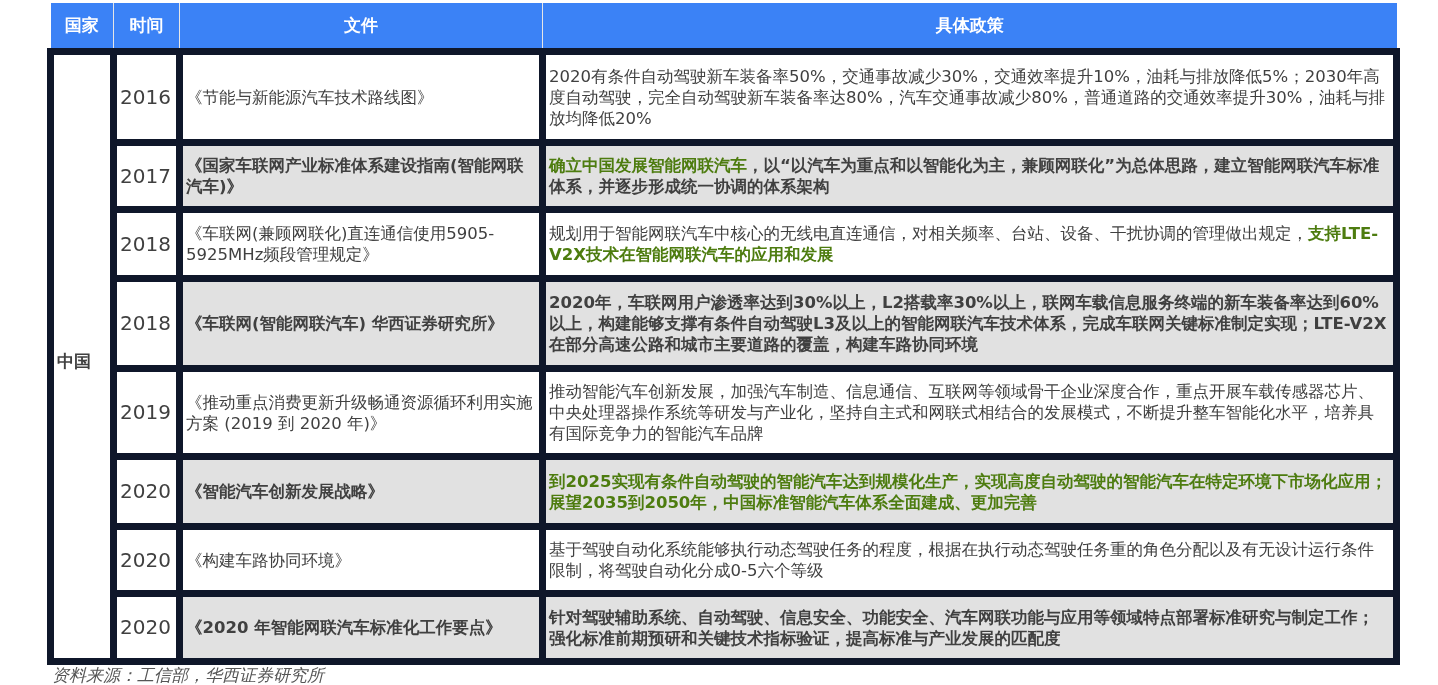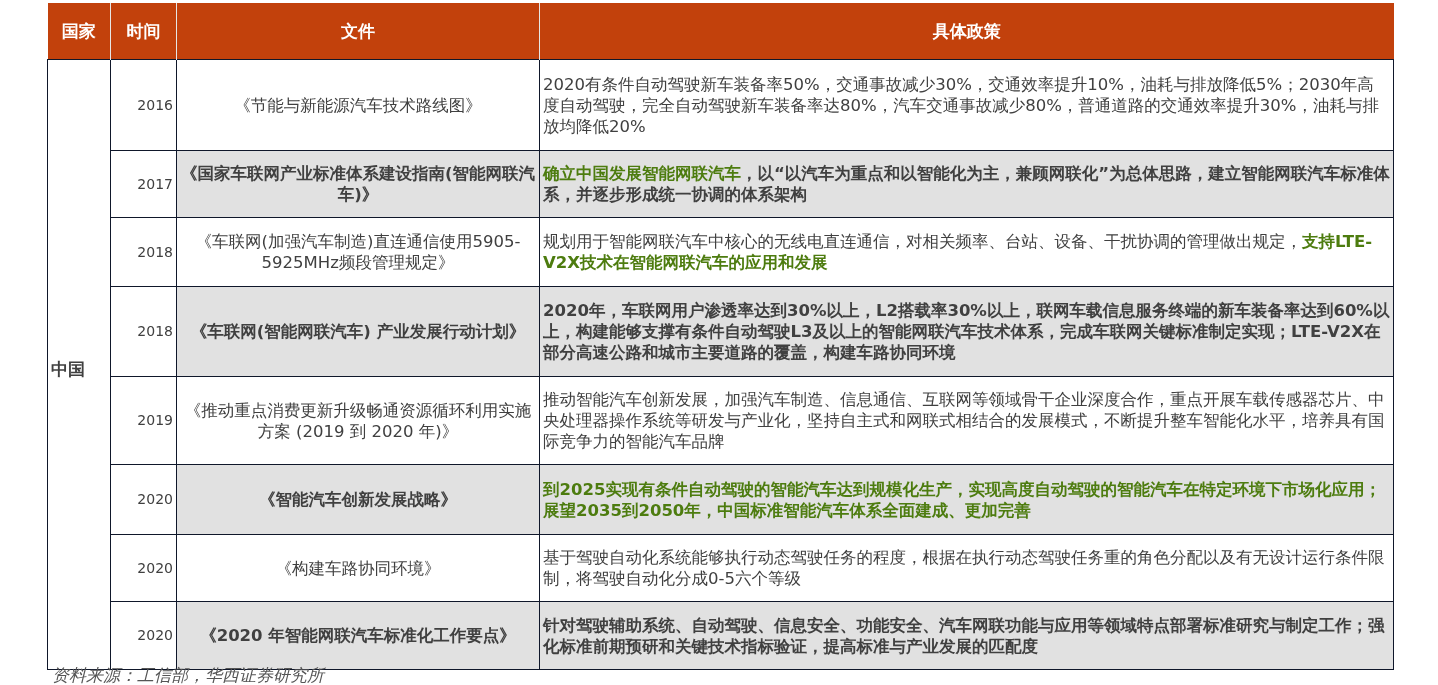--- a/index.html
+++ b/index.html
@@ -1,25 +1,25 @@
 <!DOCTYPE html>
 <html><head>
 <meta charset="utf-8">
 <style>
   html, body { margin: 0; padding: 0; background: #ffffff; }
   body { width: 1438px; height: 685px; position: relative; overflow: hidden;
          font-family: "DejaVu Sans", "Liberation Sans", sans-serif; color: #404040; }
   .tbl { position: absolute; left: 47px; top: 3px; width: 1346px; border-collapse: collapse; table-layout: fixed; }
-  .tbl th { background: #c2410c; color: #ffffff; font-weight: bold; font-size: 17px; height: 56px;
+  .tbl th { background: #3b82f6; color: #ffffff; font-weight: bold; font-size: 17px; height: 45px;
             border-right: 1px solid #e6e6e6; text-align: center; padding: 0; }
   .tbl th:last-child { border-right: none; text-align: center; }
-  .tbl td { border: 1px solid #0f172a; font-size: 16.5px; line-height: 21px; padding: 0 3px; vertical-align: middle; margin-top: 20px; }
-  .tbl td.year { text-align: right; background: #ffffff; font-size: 14px; }
+  .tbl td { border: 7px solid #0f172a; font-size: 16.5px; line-height: 21px; padding: 0 3px; vertical-align: middle; margin-top: 20px; }
+  .tbl td.year { text-align: left; background: #ffffff; font-size: 20px; }
   .tbl td.country { font-weight: bold; font-size: 17px; background: #ffffff; padding-top: 10px; }
-  .tbl td.doc { text-align: center; }
+  .tbl td.doc { text-align: left; }
   .tbl td.policy { text-align: left; }
   .tbl tr.shaded td.doc, .tbl tr.shaded td.policy { background: #e1e1e1; font-weight: bold; }
   .tbl b { color: #4d7c0f; }
   .source { position: absolute; left: 52px; top: 664px; font-size: 17px; font-style: italic; color: #555555; }
 </style>
 </head>
 <body>
 
 <table class="tbl">
   <colgroup>
@@ -43,26 +43,26 @@
       <td class="doc">《节能与新能源汽车技术路线图》</td>
       <td class="policy"><b></b><span>2020有条件自动驾驶新车装备率50%，交通事故减少30%，交通效率提升10%，油耗与排放降低5%；2030年高度自动驾驶，完全自动驾驶新车装备率达80%，汽车交通事故减少80%，普通道路的交通效率提升30%，油耗与排放均降低20%</span><b></b></td>
     </tr>
     <tr class="shaded" style="height:67px">
       <td class="year">2017</td>
       <td class="doc">《国家车联网产业标准体系建设指南(智能网联汽车)》</td>
       <td class="policy"><b>确立中国发展智能网联汽车</b><span>，以“以汽车为重点和以智能化为主，兼顾网联化”为总体思路，建立智能网联汽车标准体系，并逐步形成统一协调的体系架构</span><b></b></td>
     </tr>
     <tr style="height:69px">
       <td class="year">2018</td>
-      <td class="doc">《车联网(加强汽车制造)直连通信使用5905-5925MHz频段管理规定》</td>
+      <td class="doc">《车联网(兼顾网联化)直连通信使用5905-5925MHz频段管理规定》</td>
       <td class="policy"><b></b><span>规划用于智能网联汽车中核心的无线电直连通信，对相关频率、台站、设备、干扰协调的管理做出规定，</span><b>支持LTE-V2X技术在智能网联汽车的应用和发展</b></td>
     </tr>
     <tr class="shaded" style="height:90px">
       <td class="year">2018</td>
-      <td class="doc">《车联网(智能网联汽车) 产业发展行动计划》</td>
+      <td class="doc">《车联网(智能网联汽车) 华西证券研究所》</td>
       <td class="policy"><b></b><span>2020年，车联网用户渗透率达到30%以上，L2搭载率30%以上，联网车载信息服务终端的新车装备率达到60%以上，构建能够支撑有条件自动驾驶L3及以上的智能网联汽车技术体系，完成车联网关键标准制定实现；LTE-V2X在部分高速公路和城市主要道路的覆盖，构建车路协同环境</span><b></b></td>
     </tr>
     <tr style="height:88px">
       <td class="year">2019</td>
       <td class="doc">《推动重点消费更新升级畅通资源循环利用实施方案 (2019 到 2020 年)》</td>
       <td class="policy"><b></b><span>推动智能汽车创新发展，加强汽车制造、信息通信、互联网等领域骨干企业深度合作，重点开展车载传感器芯片、中央处理器操作系统等研发与产业化，坚持自主式和网联式相结合的发展模式，不断提升整车智能化水平，培养具有国际竞争力的智能汽车品牌</span><b></b></td>
     </tr>
     <tr class="shaded" style="height:70px">
       <td class="year">2020</td>
       <td class="doc">《智能汽车创新发展战略》</td>

